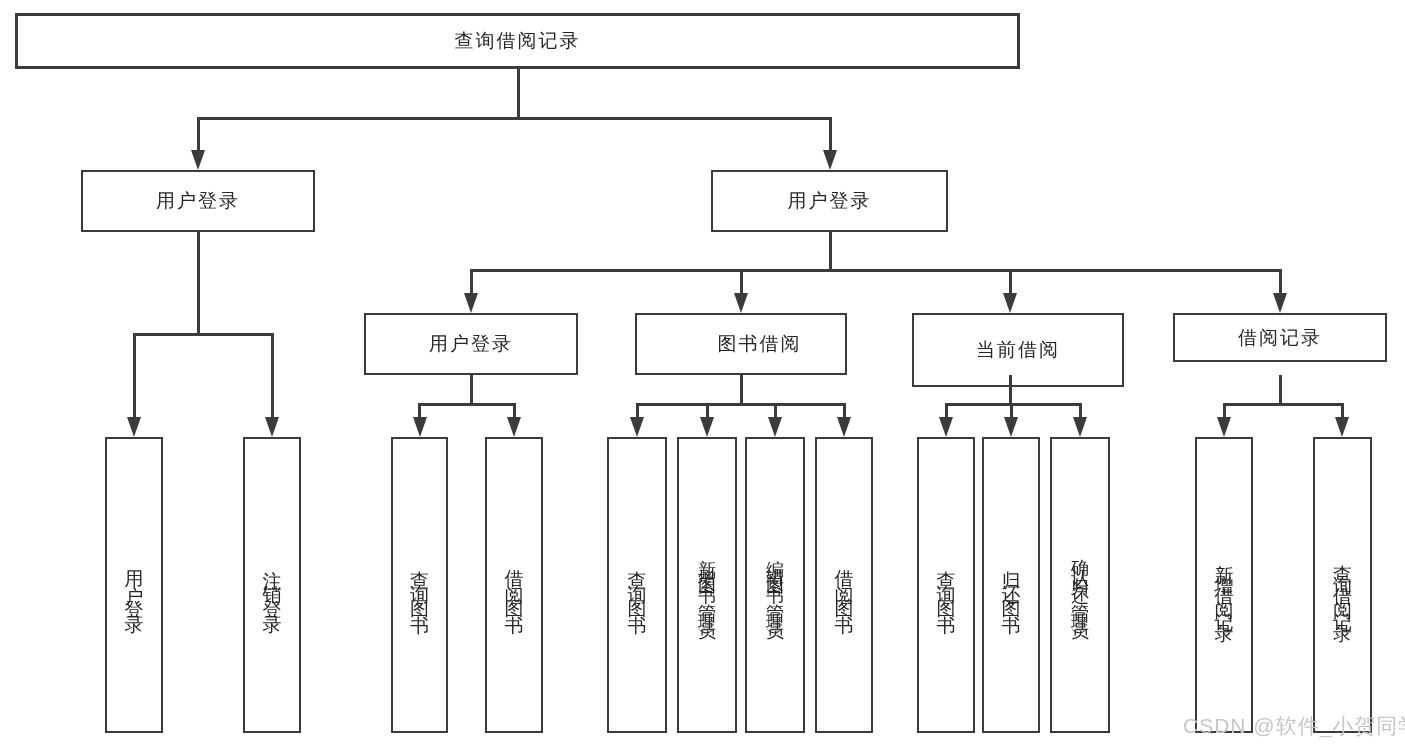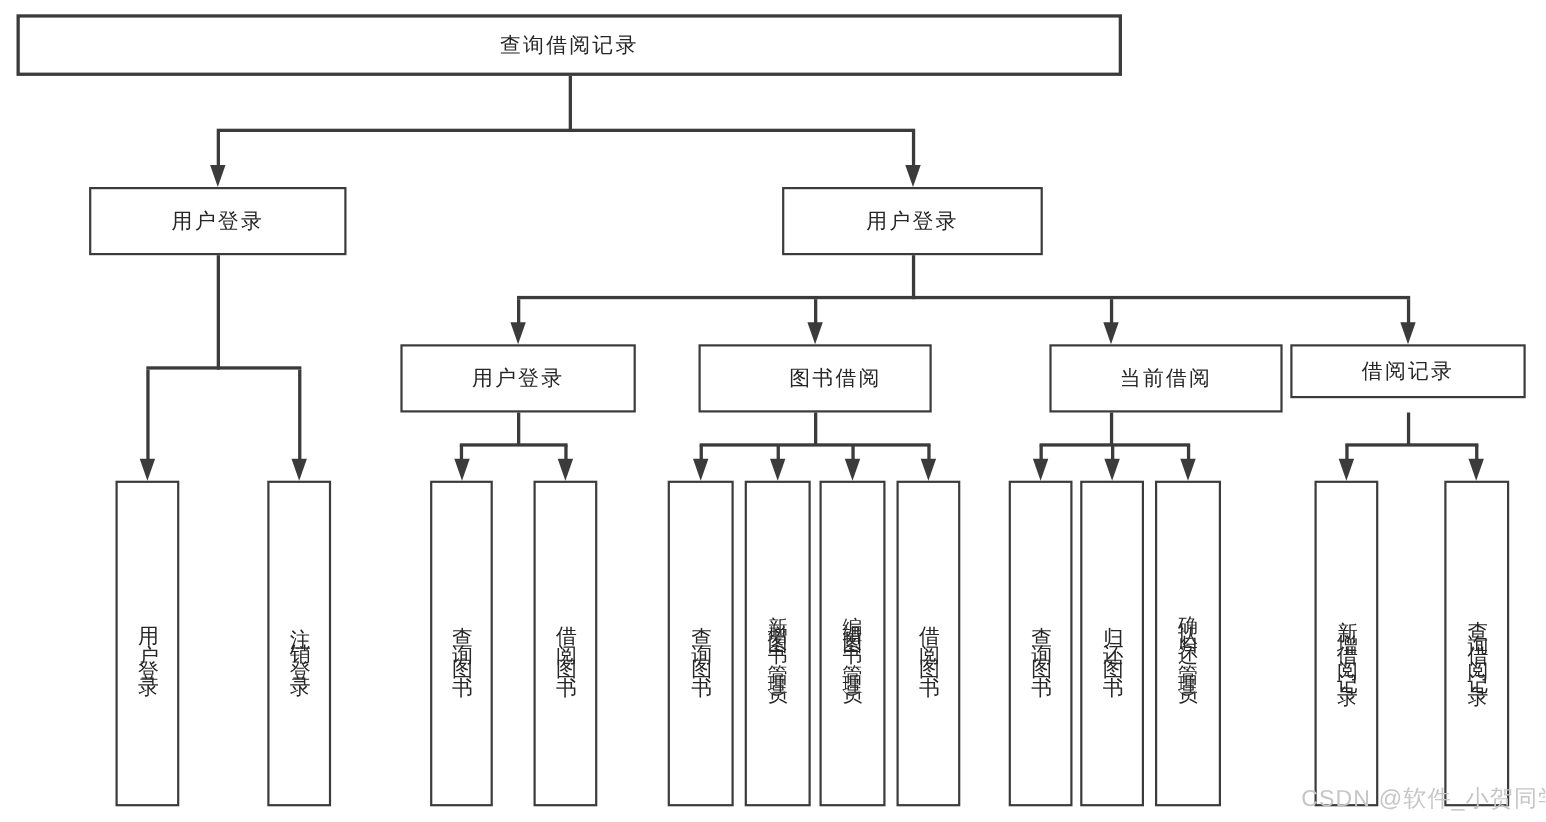--- a/index.html
+++ b/index.html
@@ -63,21 +63,21 @@
   <div class="node root" style="left:15px;top:13px;width:1005px;height:56px;">查询借阅记录</div>
 
   <div class="node" style="left:81px;top:170px;width:234px;height:62px;">用户登录</div>
 
   <div class="node" style="left:711px;top:170px;width:237px;height:62px;">用户登录</div>
 
   <div class="node" style="left:364px;top:313px;width:214px;height:62px;">用户登录</div>
 
   <div class="node" style="left:635px;top:313px;width:212px;height:62px;padding-left:37px;">图书借阅</div>
 
-  <div class="node" style="left:954px;top:313px;width:212px;height:62px;">当前借阅</div>
+  <div class="node" style="left:912px;top:313px;width:212px;height:74px;">当前借阅</div>
 
   <div class="node" style="left:1173px;top:313px;width:214px;height:49px;">借阅记录</div>
 
   <div class="node leaf" style="left:105px;top:437px;width:58px;height:296px;">用户登录</div>
   <div class="node leaf" style="left:243px;top:437px;width:58px;height:296px;">注销登录</div>
 
   <div class="node leaf" style="left:391px;top:437px;width:57px;height:296px;">查询图书</div>
   <div class="node leaf" style="left:485px;top:437px;width:58px;height:296px;">借阅图书</div>
 
   <div class="node leaf" style="left:607px;top:437px;width:60px;height:296px;">查询图书</div>

